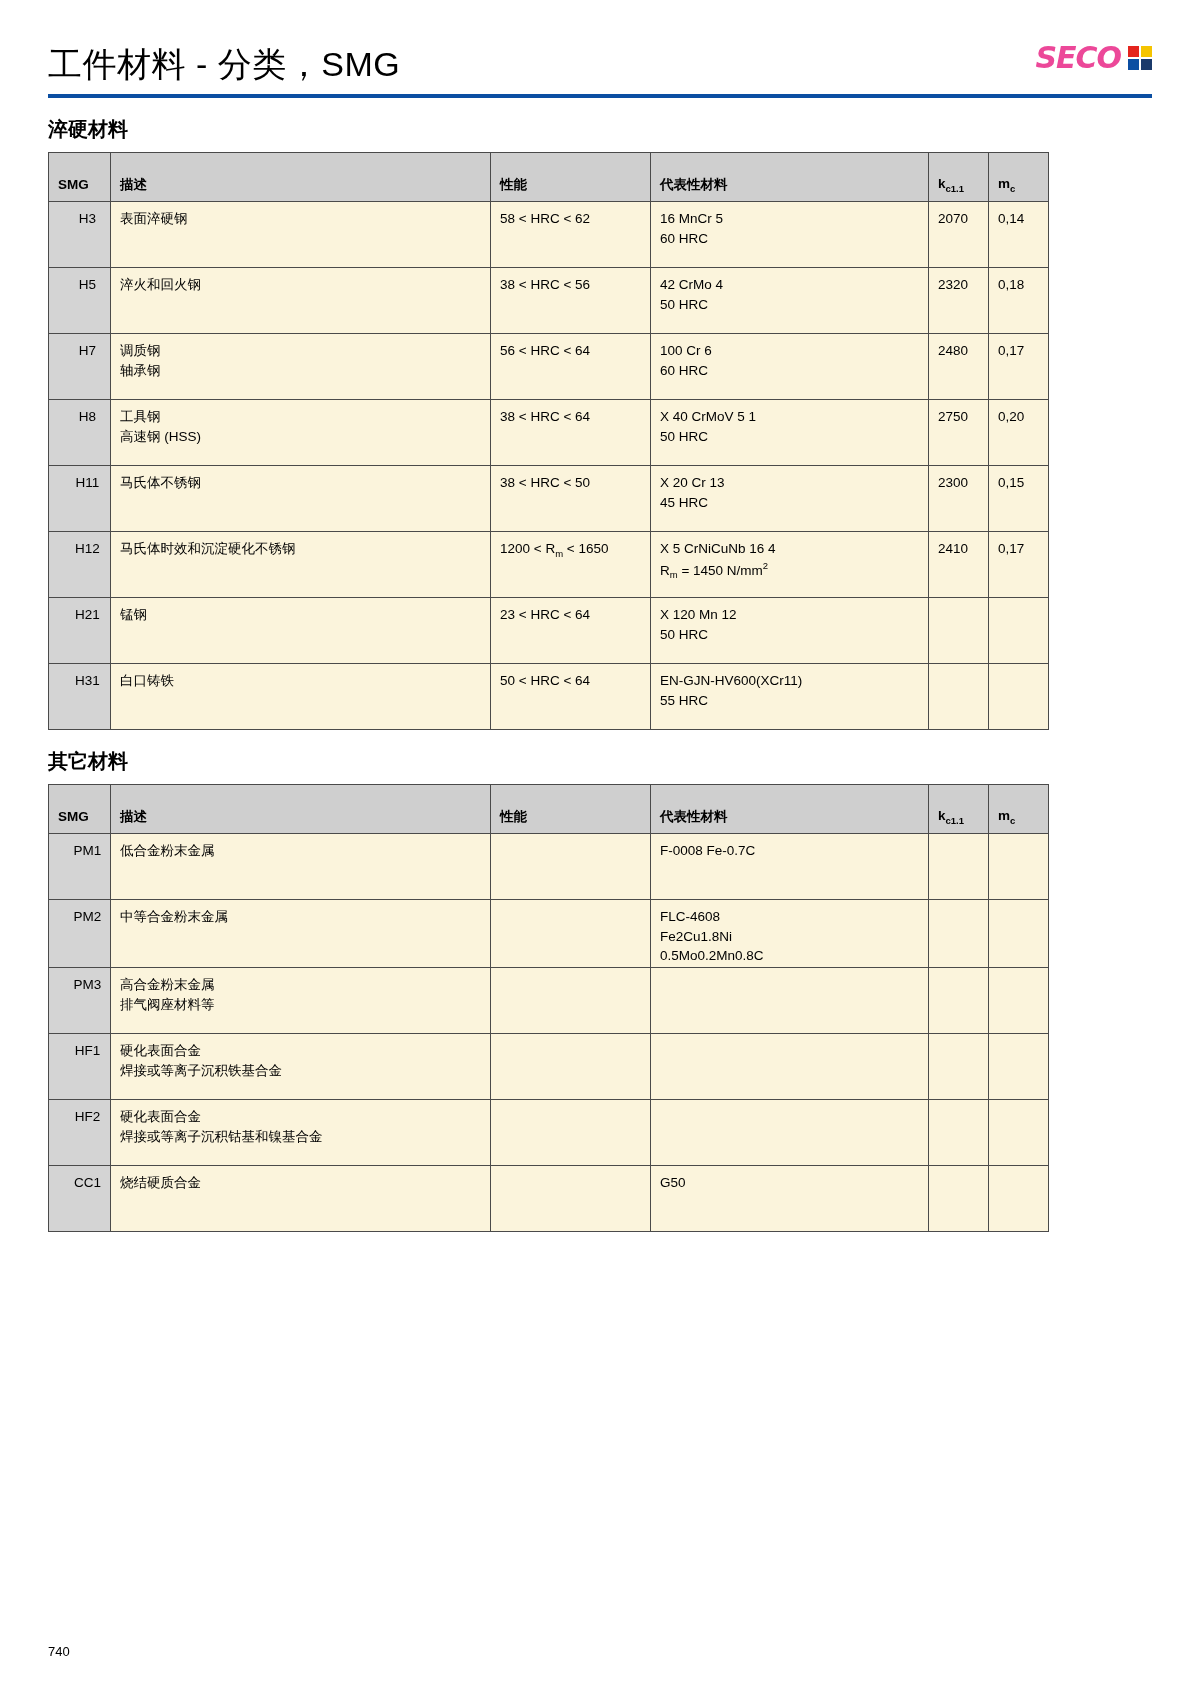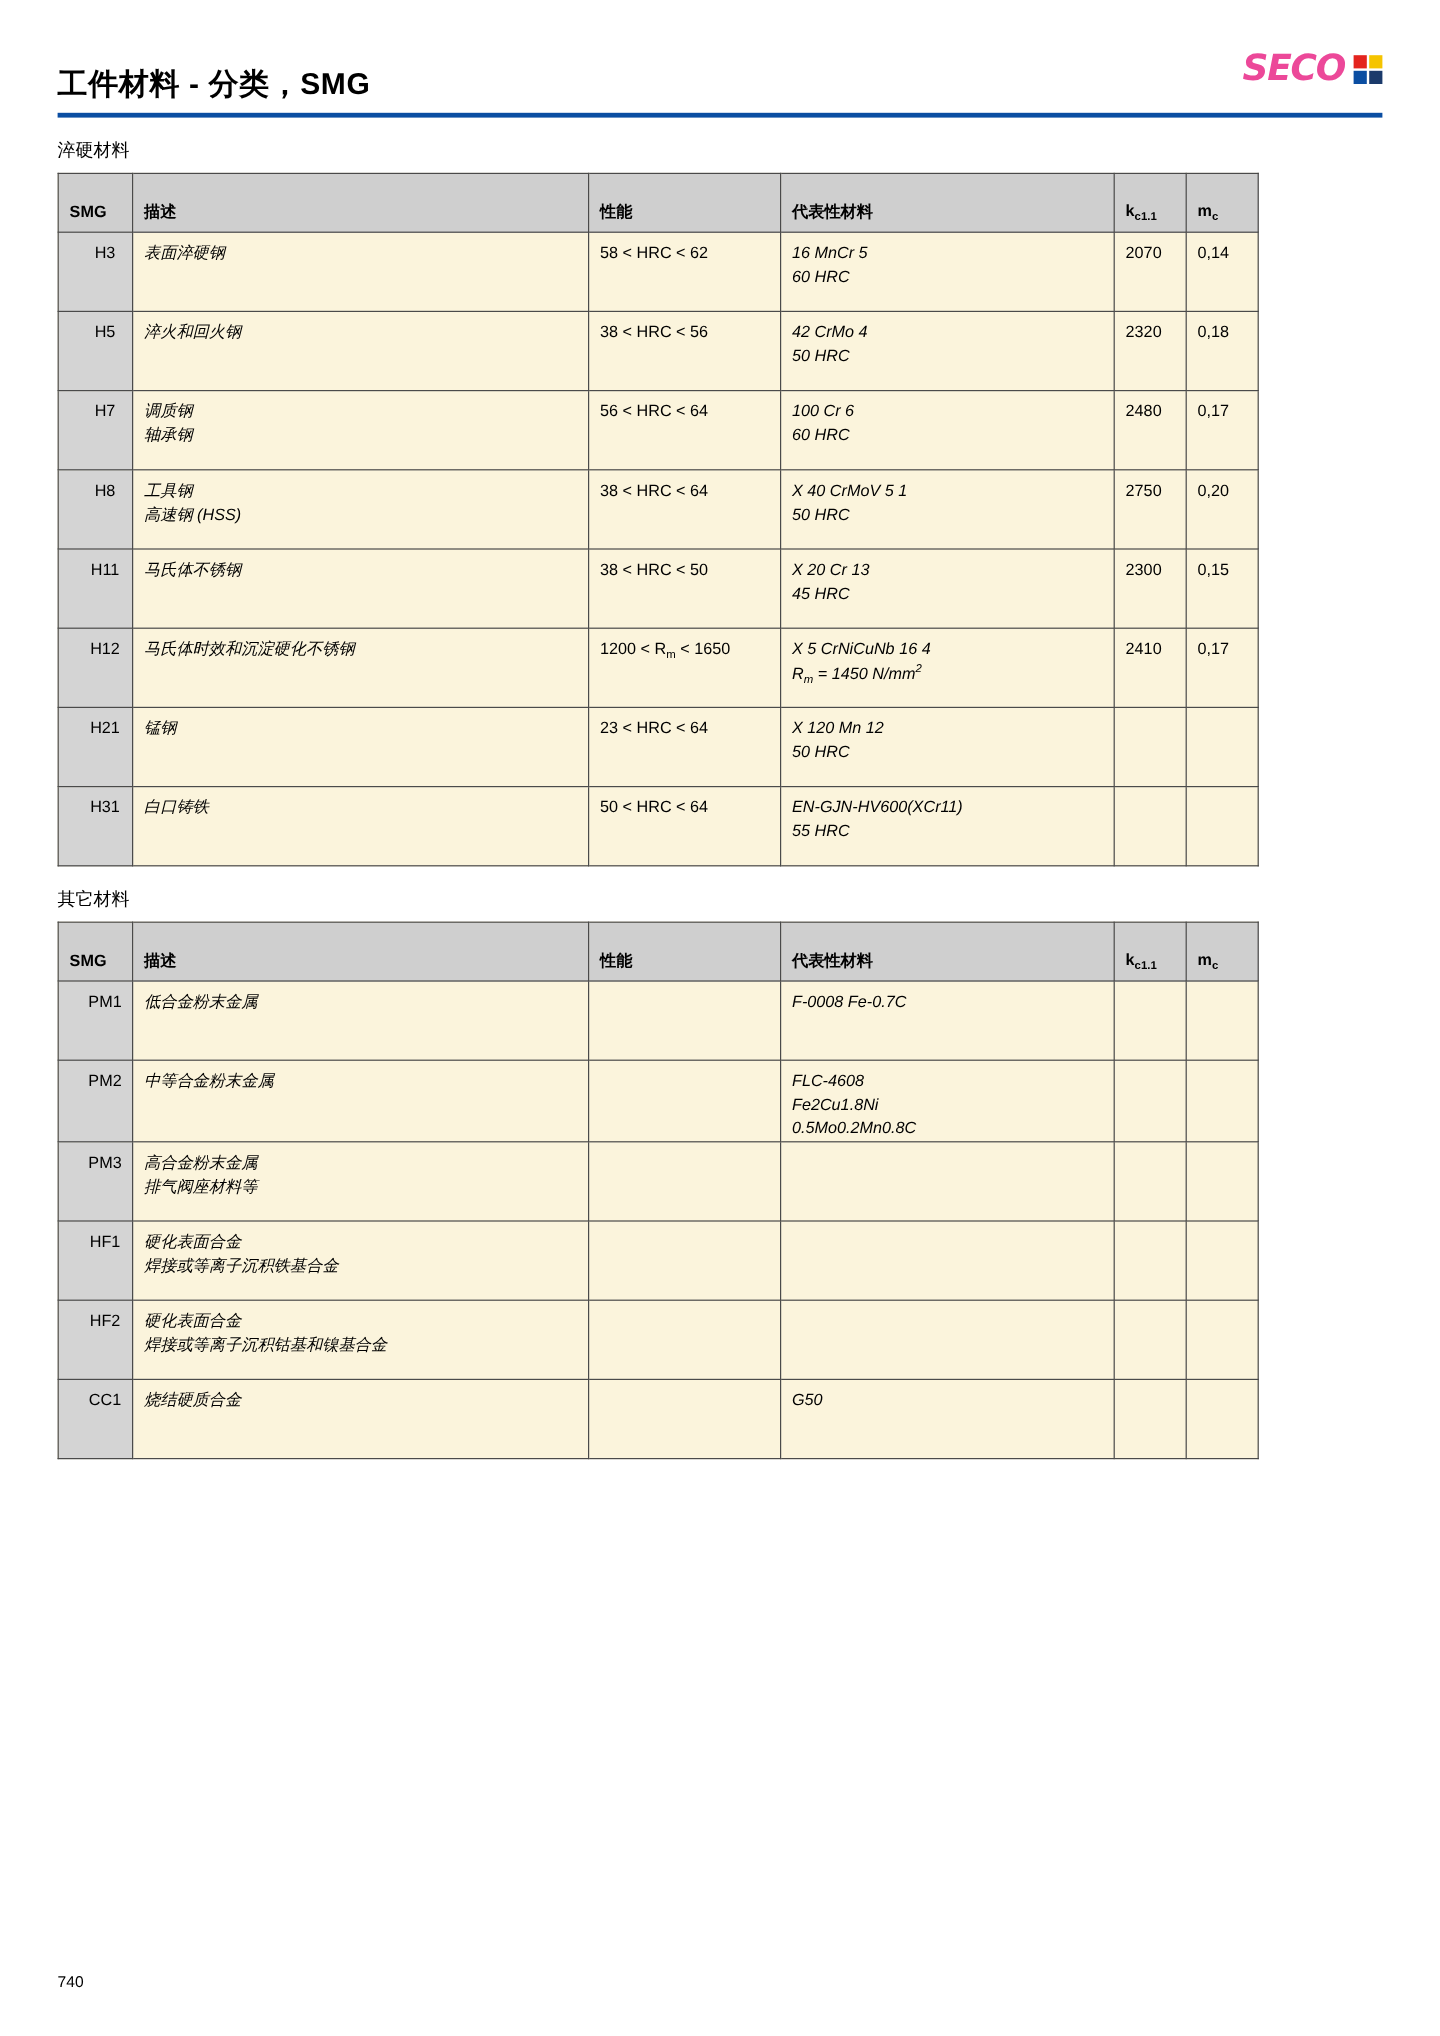--- a/index.html
+++ b/index.html
@@ -29,23 +29,23 @@
   }
 
   
   .header {
     position: relative;
     height: 62px;
   }
   .doc-title {
     position: absolute;
     left: 0;
-    top: 23px;
-    font-size: 25px;
-    font-weight: bold;
+    top: 12px;
+    font-size: 34px;
+    font-weight: normal;
     letter-spacing: 0.5px;
     white-space: nowrap;
   }
   .logo {
     position: absolute;
     right: 0;
     top: 10px;
     display: flex;
     align-items: center;
     gap: 7px;
@@ -71,22 +71,22 @@
   .m-dark { background: #1b3a6b; }
 
   .header-rule {
     height: 4px;
     background: #0b4ea2;
     margin-top: 2px;
   }
 
   
   .section-title {
-    font-size: 15px;
-    font-weight: normal;
+    font-size: 20px;
+    font-weight: bold;
     margin: 18px 0 9px 0;
   }
 
   table.smg {
     border-collapse: collapse;
     width: 1000px;
     table-layout: fixed;
     background: #fbf4dc;
   }
   table.smg td, table.smg th {
@@ -117,21 +117,21 @@
   .col-perf  { width: 160px; }
   .col-mat   { width: 278px; }
   .col-kc    { width: 60px; }
   .col-mc    { width: 60px; }
 
   tbody tr { height: 66px; }
   tbody tr.tall { height: 68px; }
 
   .sub { font-size: 9.5px; vertical-align: sub; }
   .supsm { font-size: 9.5px; vertical-align: super; }
-  .line2 { display: block; font-style: italic; }
+  .line2 { display: block; }
 
   .page-number {
     position: absolute;
     left: 48px;
     bottom: 38px;
     font-size: 13px;
     color: #000;
     text-align: right;
   }
 </style>

